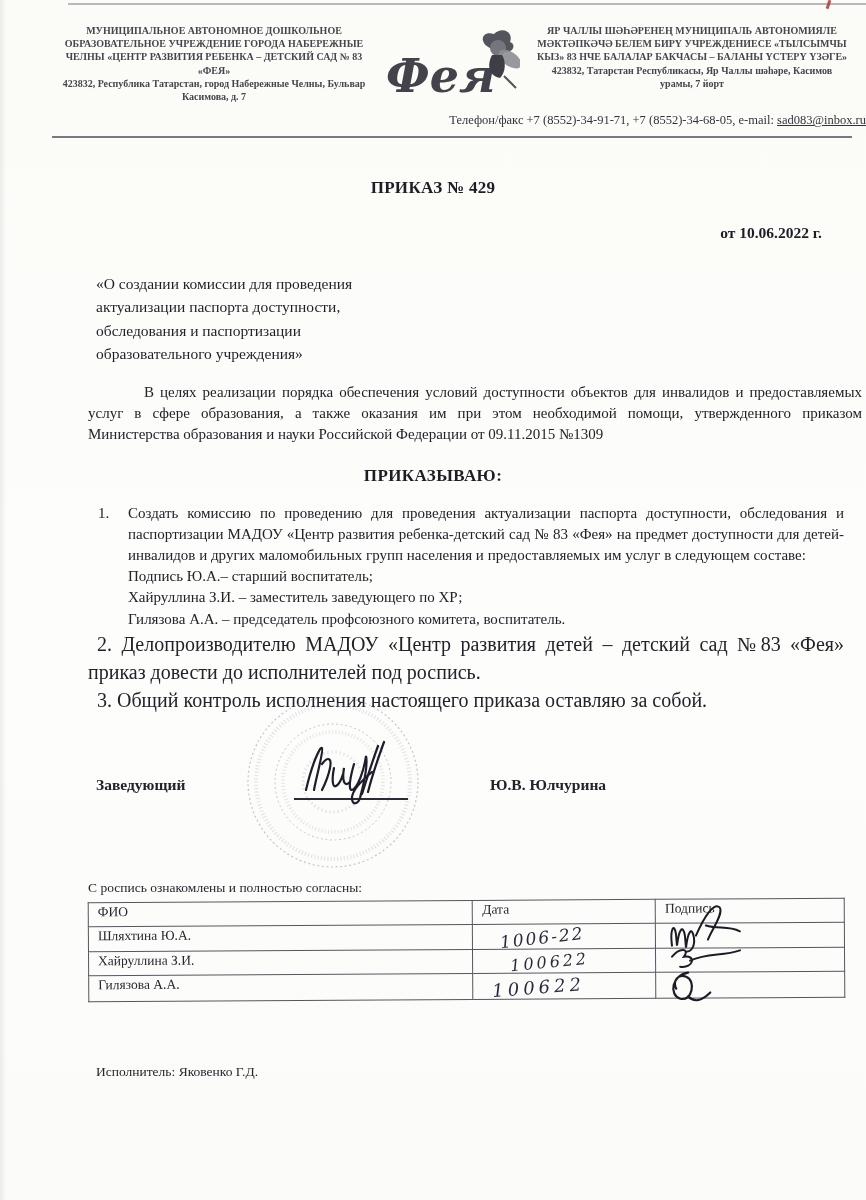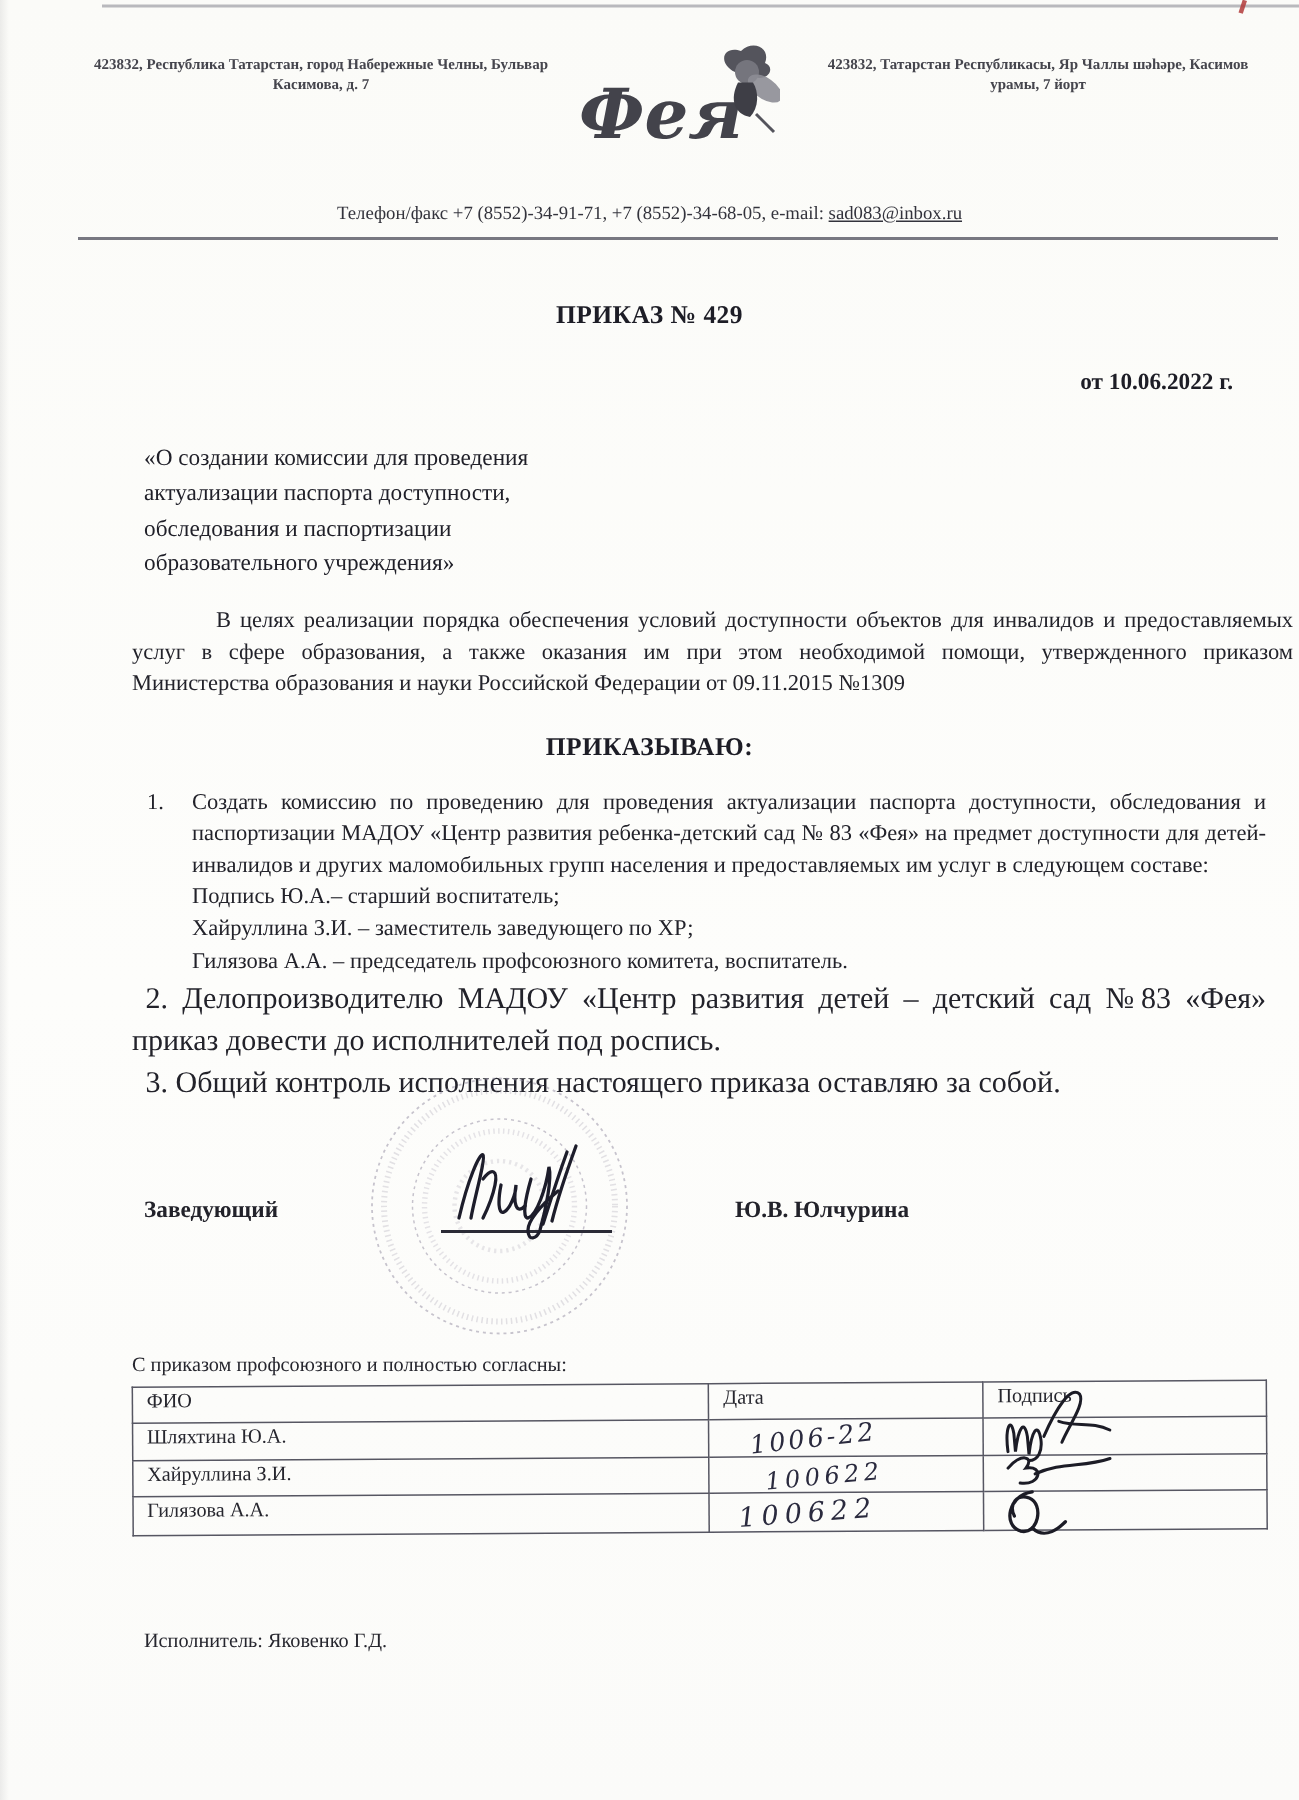--- a/index.html
+++ b/index.html
@@ -14,21 +14,21 @@
   }
   
   .scan-top-line{position:absolute;top:3px;left:68px;right:0;height:2px;background:#83838d;opacity:.55;}
   .scan-red-mark{position:absolute;top:0;left:827px;width:3px;height:9px;background:#b23a3a;transform:rotate(18deg);opacity:.85;}
   .scan-left-smudge{position:absolute;top:0;left:0;width:6px;height:100%;background:linear-gradient(90deg,rgba(120,120,125,.12),rgba(0,0,0,0));}
 
   
   .letterhead{display:flex;align-items:flex-start;justify-content:space-between;padding:24px 18px 0 58px;}
   .org-block{width:312px;text-align:center;font-size:10px;font-weight:bold;line-height:1.32;color:#45454d;}
   .logo-wrap{width:150px;display:flex;justify-content:center;align-items:flex-start;padding-top:4px;}
-  .contact-line{margin-top:23px;text-align:center;font-size:12.5px;color:#33333c;}
+  .contact-line{margin-top:1px;text-align:right;font-size:12.5px;color:#33333c;}
   .contact-line .email{text-decoration:underline;}
   .rule{margin:8px 14px 0 52px;height:2px;background:#60606c;opacity:.85;}
 
   
   .order-title{margin-top:40px;text-align:center;font-size:17px;font-weight:bold;letter-spacing:.3px;color:#1d1d26;}
   .order-date{margin-top:26px;text-align:right;padding-right:44px;font-size:15.5px;font-weight:bold;color:#1d1d26;}
   .subject{margin:30px 0 0 96px;font-size:15.5px;font-weight:normal;line-height:1.5;white-space:pre-line;color:#1f1f28;}
 
   .intro{margin:17px 4px 0 88px;font-size:15px;line-height:1.4;text-align:justify;text-indent:56px;}
   .resolution{margin-top:21px;text-align:center;font-size:17px;font-weight:bold;letter-spacing:.4px;color:#1d1d26;}
@@ -70,37 +70,37 @@
 <body>
 
 <div class="page">
 
   <div class="scan-top-line"></div>
   <div class="scan-red-mark"></div>
   <div class="scan-left-smudge"></div>
 
   <header class="letterhead">
     <div class="org-block">
-      <br>
+      <span>МУНИЦИПАЛЬНОЕ АВТОНОМНОЕ ДОШКОЛЬНОЕ ОБРАЗОВАТЕЛЬНОЕ УЧРЕЖДЕНИЕ ГОРОДА НАБЕРЕЖНЫЕ ЧЕЛНЫ «ЦЕНТР РАЗВИТИЯ РЕБЕНКА – ДЕТСКИЙ САД № 83 «ФЕЯ»</span><br>
       <span>423832, Республика Татарстан, город Набережные Челны, Бульвар Касимова, д. 7</span>
     </div>
     <div class="logo-wrap">
       <svg width="134" height="84" viewBox="0 0 134 84">
         <text x="0" y="64" font-family="DejaVu Serif, serif" font-style="italic" font-weight="bold" font-size="46" fill="#43434b">Фея</text>
         <g transform="translate(92,4)">
           <path d="M12,16 C0,10 4,-2 16,2 C24,-6 36,0 32,10 C38,12 36,20 28,20 Z" fill="#54545c"></path>
           <circle cx="20" cy="16" r="8" fill="#75757d"></circle>
           <ellipse cx="32" cy="27" rx="13" ry="7" transform="rotate(35 32 27)" fill="#8d8d95" opacity="0.9"></ellipse>
           <path d="M14,23 C8,35 12,44 22,46 C28,40 28,29 24,23 Z" fill="#3e3e46"></path>
           <line x1="26" y1="44" x2="38" y2="56" stroke="#54545c" stroke-width="2"></line>
         </g>
       </svg>
     </div>
     <div class="org-block">
-      <br>
+      <span>ЯР ЧАЛЛЫ ШӘҺӘРЕНЕҢ МУНИЦИПАЛЬ АВТОНОМИЯЛЕ МӘКТӘПКӘЧӘ БЕЛЕМ БИРҮ УЧРЕЖДЕНИЕСЕ «ТЫЛСЫМЧЫ КЫЗ» 83 НЧЕ БАЛАЛАР БАКЧАСЫ – БАЛАНЫ ҮСТЕРҮ ҮЗӘГЕ»</span><br>
       <span>423832, Татарстан Республикасы, Яр Чаллы шәһәре, Касимов урамы, 7 йорт</span>
     </div>
   </header>
 
   <div class="contact-line">
     <span>Телефон/факс +7 (8552)-34-91-71, +7 (8552)-34-68-05, e-mail:</span>
     <span class="email">sad083@inbox.ru</span>
   </div>
 
   <div class="rule"></div>
@@ -150,21 +150,21 @@
         <path d="M48,36 C46,46 46,56 50,54 C54,52 58,42 58,36 C56,48 58,56 64,50"></path>
         <path d="M68,32 C64,46 62,58 66,58 C72,56 78,38 80,24 C82,32 78,52 74,66 C72,72 66,74 66,66 C66,60 74,50 86,40"></path>
         <path d="M92,14 C84,36 78,56 76,62"></path>
         <path d="M98,10 C90,32 84,52 82,60"></path>
       </g>
     </svg>
     <span class="sig-name">Ю.В. Юлчурина</span>
   </div>
 
   <div class="ack">
-    <div class="ack-caption">С приказом профсоюзного и полностью согласны:</div>
+    <div class="ack-caption">С роспись ознакомлены и полностью согласны:</div>
     <table class="ack-table">
       <tbody>
           <tr>
         <th class="col-fio">ФИО</th>
         <th class="col-date">Дата</th>
         <th class="col-sign">Подпись</th>
       </tr>
       <tr>
         <td>Шляхтина Ю.А.</td>
         <td class="date-cell">

